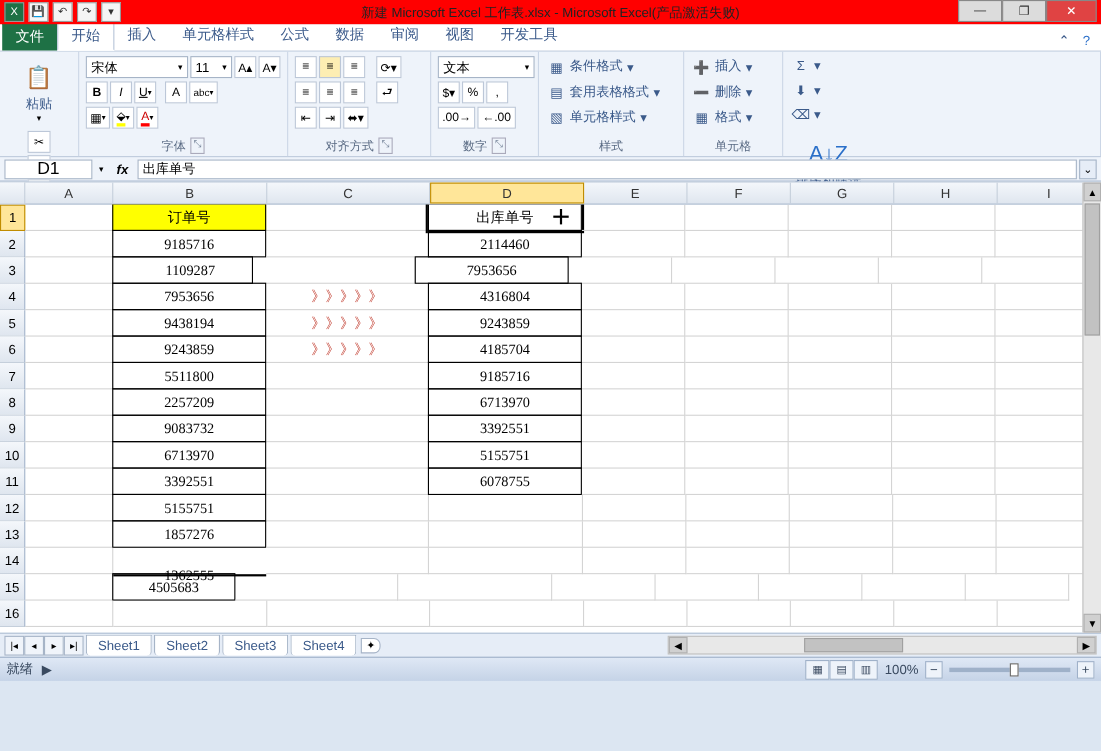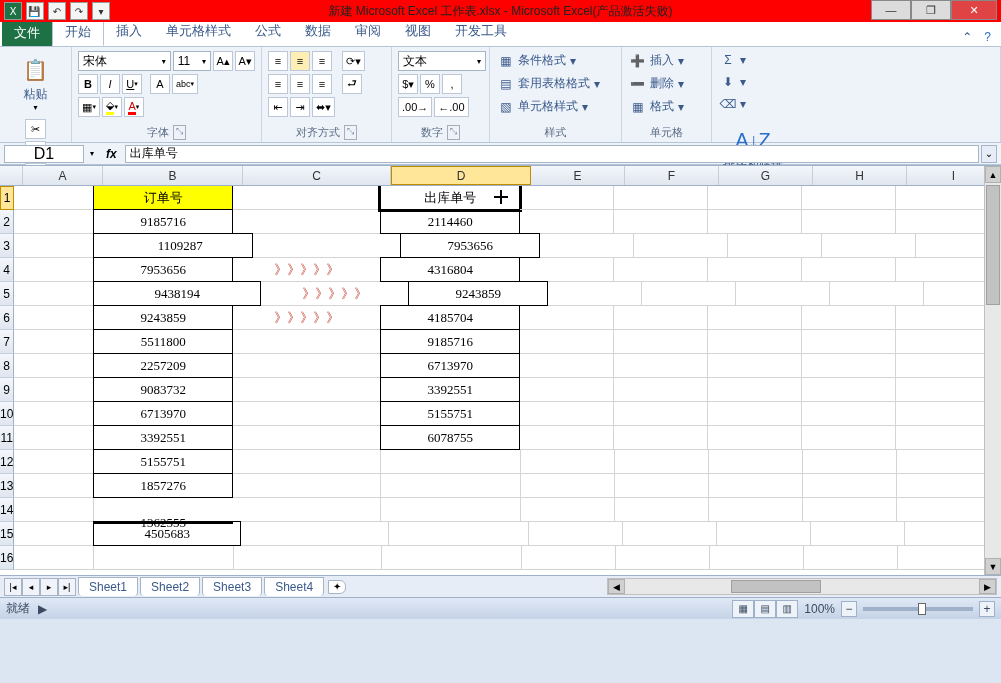--- a/index.html
+++ b/index.html
@@ -366,21 +366,21 @@
           <div class="cell" style="width: 148px;"></div>
           <div class="cell cD num" style="width: 140px;">2114460</div>
           <div class="cell" style="width: 94px;"></div>
           <div class="cell" style="width: 94px;"></div>
           <div class="cell" style="width: 94px;"></div>
           <div class="cell" style="width: 94px;"></div>
           <div class="cell" style="width: 94px;"></div>
         </div>
         <div class="cellrow">
           <div class="cell" style="width: 80px;"></div>
-          <div class="cell cB num" style="width: 160px; padding-left: 18px;">1109287</div>
+          <div class="cell cB num" style="width: 128px; padding-left: 18px;">1109287</div>
           <div class="cell" style="width: 148px;"></div>
           <div class="cell cD num" style="width: 140px;">7953656</div>
           <div class="cell" style="width: 94px;"></div>
           <div class="cell" style="width: 94px;"></div>
           <div class="cell" style="width: 94px;"></div>
           <div class="cell" style="width: 94px;"></div>
           <div class="cell" style="width: 94px;"></div>
         </div>
         <div class="cellrow">
           <div class="cell" style="width: 80px;"></div>
@@ -388,21 +388,21 @@
           <div class="cell arrows" style="width: 148px;">》》》》》</div>
           <div class="cell cD num" style="width: 140px;">4316804</div>
           <div class="cell" style="width: 94px;"></div>
           <div class="cell" style="width: 94px;"></div>
           <div class="cell" style="width: 94px;"></div>
           <div class="cell" style="width: 94px;"></div>
           <div class="cell" style="width: 94px;"></div>
         </div>
         <div class="cellrow">
           <div class="cell" style="width: 80px;"></div>
-          <div class="cell cB num" style="width: 168px;">9438194</div>
+          <div class="cell cB num" style="width: 140px;">9438194</div>
           <div class="cell arrows" style="width: 148px;">》》》》》</div>
           <div class="cell cD num" style="width: 140px;">9243859</div>
           <div class="cell" style="width: 94px;"></div>
           <div class="cell" style="width: 94px;"></div>
           <div class="cell" style="width: 94px;"></div>
           <div class="cell" style="width: 94px;"></div>
           <div class="cell" style="width: 94px;"></div>
         </div>
         <div class="cellrow">
           <div class="cell" style="width: 80px;"></div>
@@ -498,21 +498,21 @@
           <div class="cell" style="width: 148px;"></div>
           <div class="cell" style="width: 140px;"></div>
           <div class="cell" style="width: 94px;"></div>
           <div class="cell" style="width: 94px;"></div>
           <div class="cell" style="width: 94px;"></div>
           <div class="cell" style="width: 94px;"></div>
           <div class="cell" style="width: 94px;"></div>
         </div>
         <div class="cellrow">
           <div class="cell" style="width: 80px;"></div>
-          <div class="cell cB num" style="width: 148px;">4505683</div>
+          <div class="cell cB num" style="width: 112px;">4505683</div>
           <div class="cell" style="width: 148px;"></div>
           <div class="cell" style="width: 140px;"></div>
           <div class="cell" style="width: 94px;"></div>
           <div class="cell" style="width: 94px;"></div>
           <div class="cell" style="width: 94px;"></div>
           <div class="cell" style="width: 94px;"></div>
           <div class="cell" style="width: 94px;"></div>
         </div>
         <div class="cellrow">
           <div class="cell" style="width: 80px;"></div>

